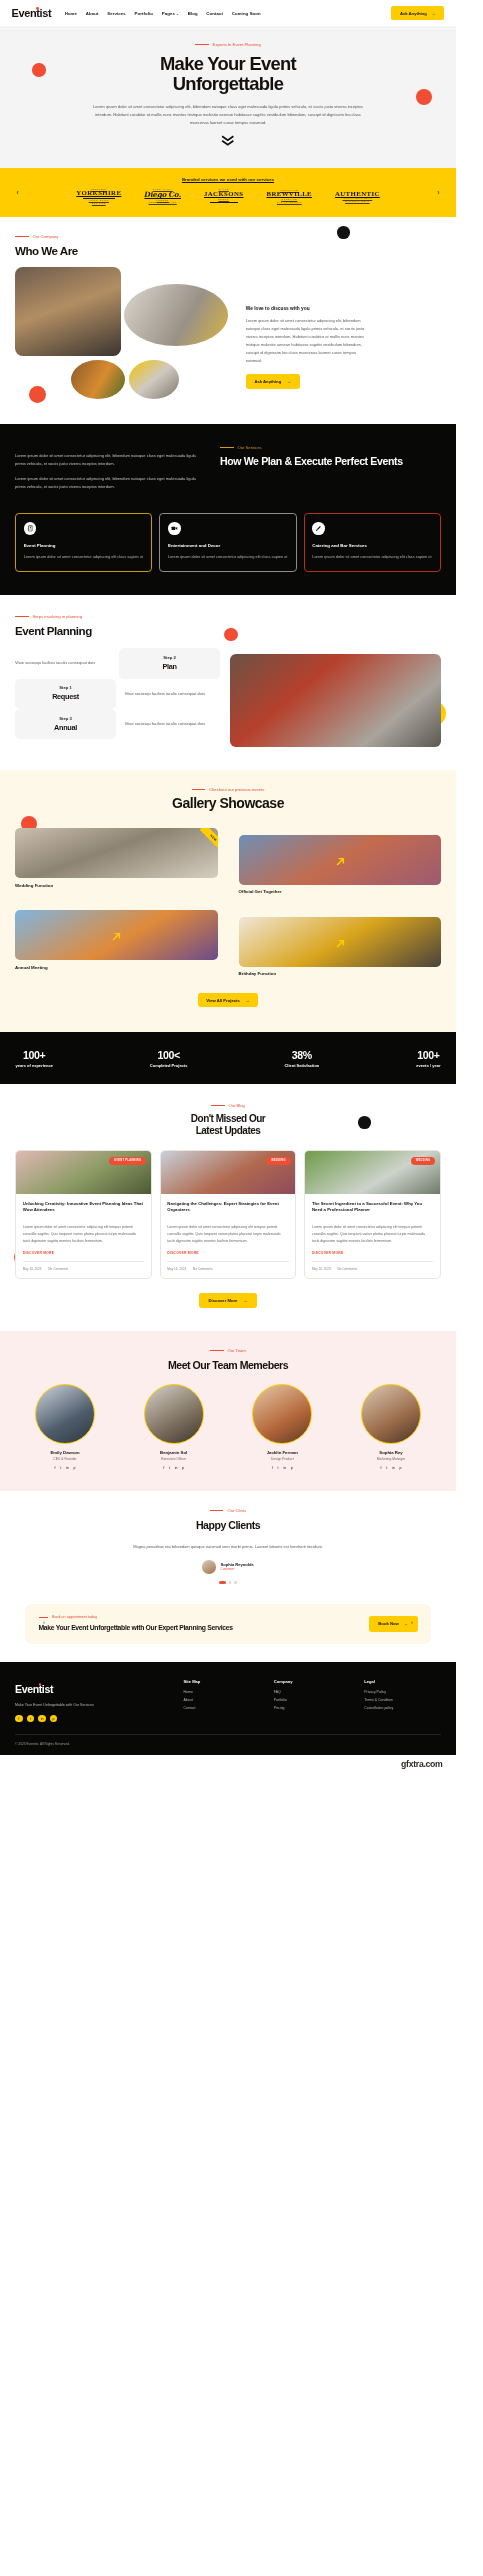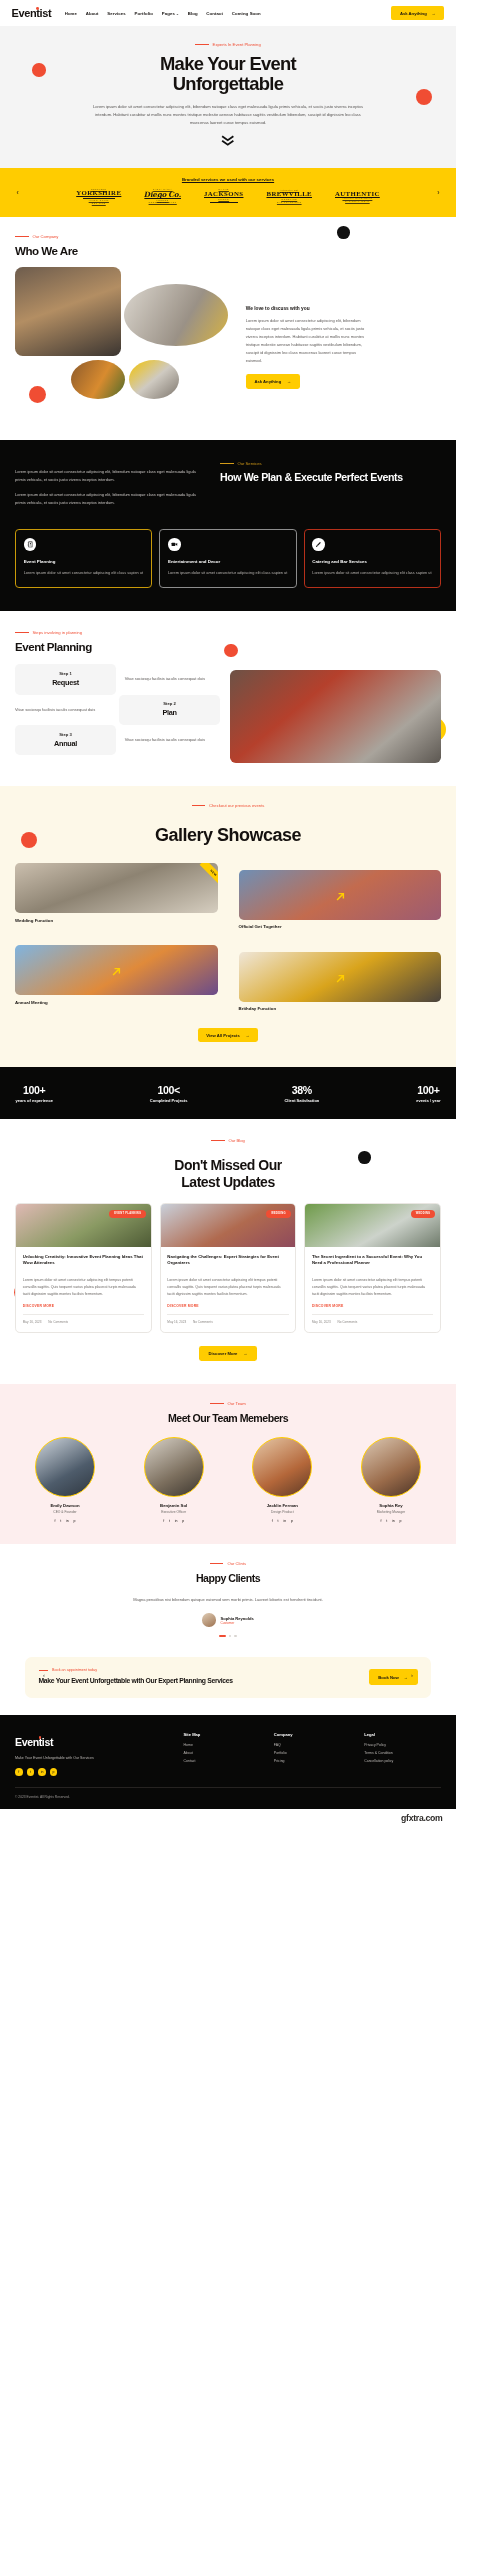--- a/index.html
+++ b/index.html
@@ -61,21 +61,21 @@
   .who-im4 { width:50px; height:39px; border-radius:50%; position:absolute; left:114px; top:93px;
       background-image:linear-gradient(140deg,#f2c200,#cfcac1 50%,#7d756c); }
   .who-col-txt { width:124px; padding-top:39px; }
   .who-col-txt h3 { font-size:4.8px; font-weight:700; }
   .who-col-txt p { font-size:4px; line-height:2; color:#5d5957; margin-top:5.8px; }
   .btn-yellow { display:inline-flex; align-items:center; gap:5.8px; background:#fc0; border-radius:2.4px;
       padding:4.8px 8.7px; font-size:4.2px; font-weight:700; color:#15110f; margin-top:8.7px; cursor:pointer; border:none;}
   .who .redblob { position:absolute; width:17.4px; height:17.4px; border-radius:50%; background:#f04d33; left:29px; top:169px; }
 
   
-  .services { background:#080807; padding:21px 0 23px; position:relative;margin-top:16px; }
+  .services { background:#080807; padding:21px 0 23px; position:relative; }
   .sv-top { display:flex; gap:21px; }
   .sv-left { width:184px; padding-top:7.7px; }
   .sv-left p { font-size:4px; line-height:1.95; color:#c9c5c2; margin-bottom:6.8px; }
   .sv-right { flex:1; }
   .sv-right h2 { color:#fff; font-size:10.6px; font-weight:700; line-height:1.15; letter-spacing:-0.4px; margin-top:4.8px; }
   .cards { display:flex; gap:6.8px; margin-top:15.5px; }
   .card { flex:1; border:0.7px solid #444; border-radius:3.9px; padding:8.7px 7.7px 10.6px; }
   .card.c1 { border-color:#c99a08; }
   .card.c2 { border-color:#8d8d8d; }
   .card.c3 { border-color:#b6301a; }
@@ -97,21 +97,21 @@
   .stxt { width:104px; padding:0 0 0 8.7px; font-size:4px; line-height:2; color:#5d5957; }
   .srow.rev .stxt { padding:0 8.7px 0 0; }
   .pl-img { flex:1; height:93px; border-radius:5.8px; margin-top:5.8px;
      background-image:linear-gradient(140deg,#6d5246,#b5402c 35%,#a9a49c 75%,#5c5751); }
   .planning .red { position:absolute; width:13.5px; height:13.5px; border-radius:50%; background:#f04d33; left:224px; top:33px; }
   .planning .yellow { position:absolute; width:25px; height:25px; border-radius:50%; background:#fc0; right:9.7px; top:106px; }
 
   
   .gallery { background:#fdf8e8; padding:17.4px 0 25px; position:relative; overflow:hidden; }
   .gallery .eyebrow { justify-content:center; }
-  .gallery h2 { text-align:center; font-size:18px; font-weight:700; letter-spacing:-0.5px; margin-top:17px; }
+  .gallery h2 { text-align:center; font-size:14px; font-weight:700; letter-spacing:-0.5px; margin-top:3px; }
   .g-grid { display:grid; grid-template-columns:1fr 1fr; gap:15.5px 21px; margin-top:16.4px; }
   .g-item .im { width:100%; height:50px; border-radius:4.8px; position:relative; overflow:hidden; }
   .g-item.off .im { margin-top:6.8px; }
   .g-item .cap { font-size:4.4px; font-weight:700; margin-top:4.8px; }
   .g1 { background-image:linear-gradient(160deg,#cbbfae,#8d8372 45%,#d6cec0); }
   .g2 { background-image:linear-gradient(150deg,#6f8fb5,#c36b4e 50%,#9c5b72); }
   .g3 { background-image:linear-gradient(150deg,#7fb4e0,#e08a3a 55%,#6a4b8a); }
   .g4 { background-image:linear-gradient(150deg,#efe6d8,#d9a41c 50%,#4a433c); }
   .ribbon { position:absolute; right:-11.6px; top:5.8px; background:#fc0; color:#15110f; font-size:2.9px; font-weight:800;
      padding:1.9px 11.6px; transform:rotate(45deg); letter-spacing:0.4px; }
@@ -124,21 +124,21 @@
   
   .stats { background:#080807; padding:16.4px 0; }
   .st-row { display:flex; justify-content:space-between; padding:0 15.5px; }
   .st { text-align:center; color:#fff; }
   .st .v { font-size:10.6px; font-weight:700; letter-spacing:-0.4px; }
   .st .l { font-size:4px; font-weight:700; margin-top:1.9px; }
 
   
   .blog { background:#fff; padding:19.3px 0 23px; position:relative; overflow:hidden; }
   .blog .eyebrow { justify-content:center; }
-  .blog h2 { text-align:center; font-size:14px; font-weight:700; line-height:1.15; letter-spacing:-0.5px; margin-top:14px; }
+  .blog h2 { text-align:center; font-size:10px; font-weight:700; line-height:1.15; letter-spacing:-0.5px; margin-top:5px; }
   .blog .blk { position:absolute; width:12.6px; height:12.6px; border-radius:50%; background:#111; right:85px; top:32px; }
   .blog .red { position:absolute; width:19.3px; height:19.3px; border-radius:50%; background:#f04d33; left:13.5px; top:164px; }
   .b-grid { display:flex; gap:7.7px; margin-top:13.5px; }
   .bcard { flex:1; border:0.6px solid #e9e6e2; border-radius:4.8px; overflow:hidden; background:#fff; }
   .bcard .im { height:43px; position:relative; }
   .bi1 { background-image:linear-gradient(150deg,#dfb9b4,#8a9a63 55%,#4d5a35); }
   .bi2 { background-image:linear-gradient(150deg,#c9d0da,#b06a4f 55%,#8e4a5c); }
   .bi3 { background-image:linear-gradient(150deg,#6f9b4a,#cdd3cb 60%,#6e7a6a); }
   .tag { position:absolute; right:4.8px; top:5.8px; background:#f04d33; color:#fff; font-size:2.6px; font-weight:800;
      padding:2.4px 4.8px; border-radius:5.8px; letter-spacing:0.3px; }
@@ -377,31 +377,31 @@
     <div class="red"></div>
     <div class="yellow"></div>
     <div class="container">
       <div class="eyebrow" style="justify-content:flex-start">
         <span class="line"></span>
         <span>Steps involving in planning</span>
       </div>
       <h2>Event Planning</h2>
       <div class="pl-grid">
         <div class="steps">
+          <div class="srow rev">
+            <div class="sbox">
+              <div class="n">Step 2</div>
+              <div class="t">Plan</div>
+            </div>
+            <div class="stxt">Vitae sociosqu facilisis iaculis consequat duis</div>
+          </div>
           <div class="srow">
             <div class="sbox">
               <div class="n">Step 1</div>
               <div class="t">Request</div>
-            </div>
-            <div class="stxt">Vitae sociosqu facilisis iaculis consequat duis</div>
-          </div>
-          <div class="srow rev">
-            <div class="sbox">
-              <div class="n">Step 2</div>
-              <div class="t">Plan</div>
             </div>
             <div class="stxt">Vitae sociosqu facilisis iaculis consequat duis</div>
           </div>
           <div class="srow">
             <div class="sbox">
               <div class="n">Step 3</div>
               <div class="t">Annual</div>
             </div>
             <div class="stxt">Vitae sociosqu facilisis iaculis consequat duis</div>
           </div>

